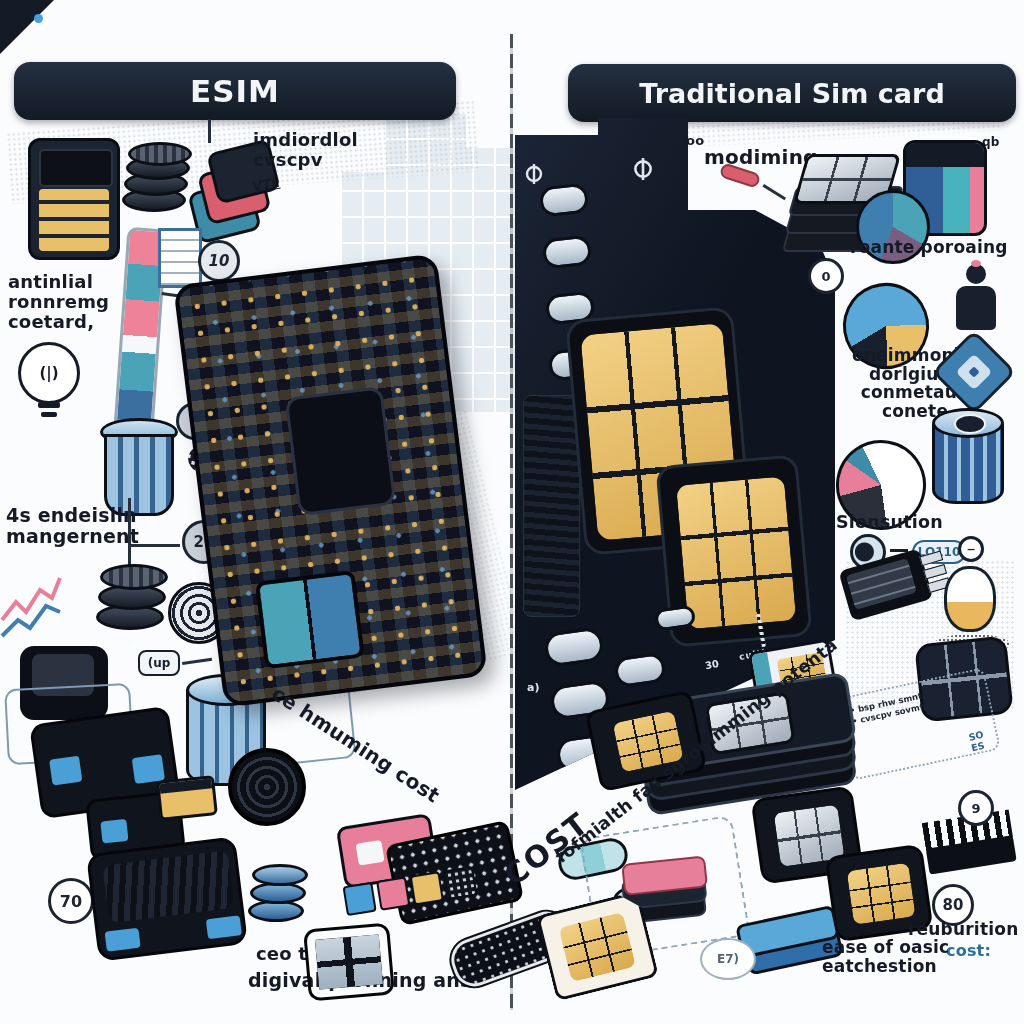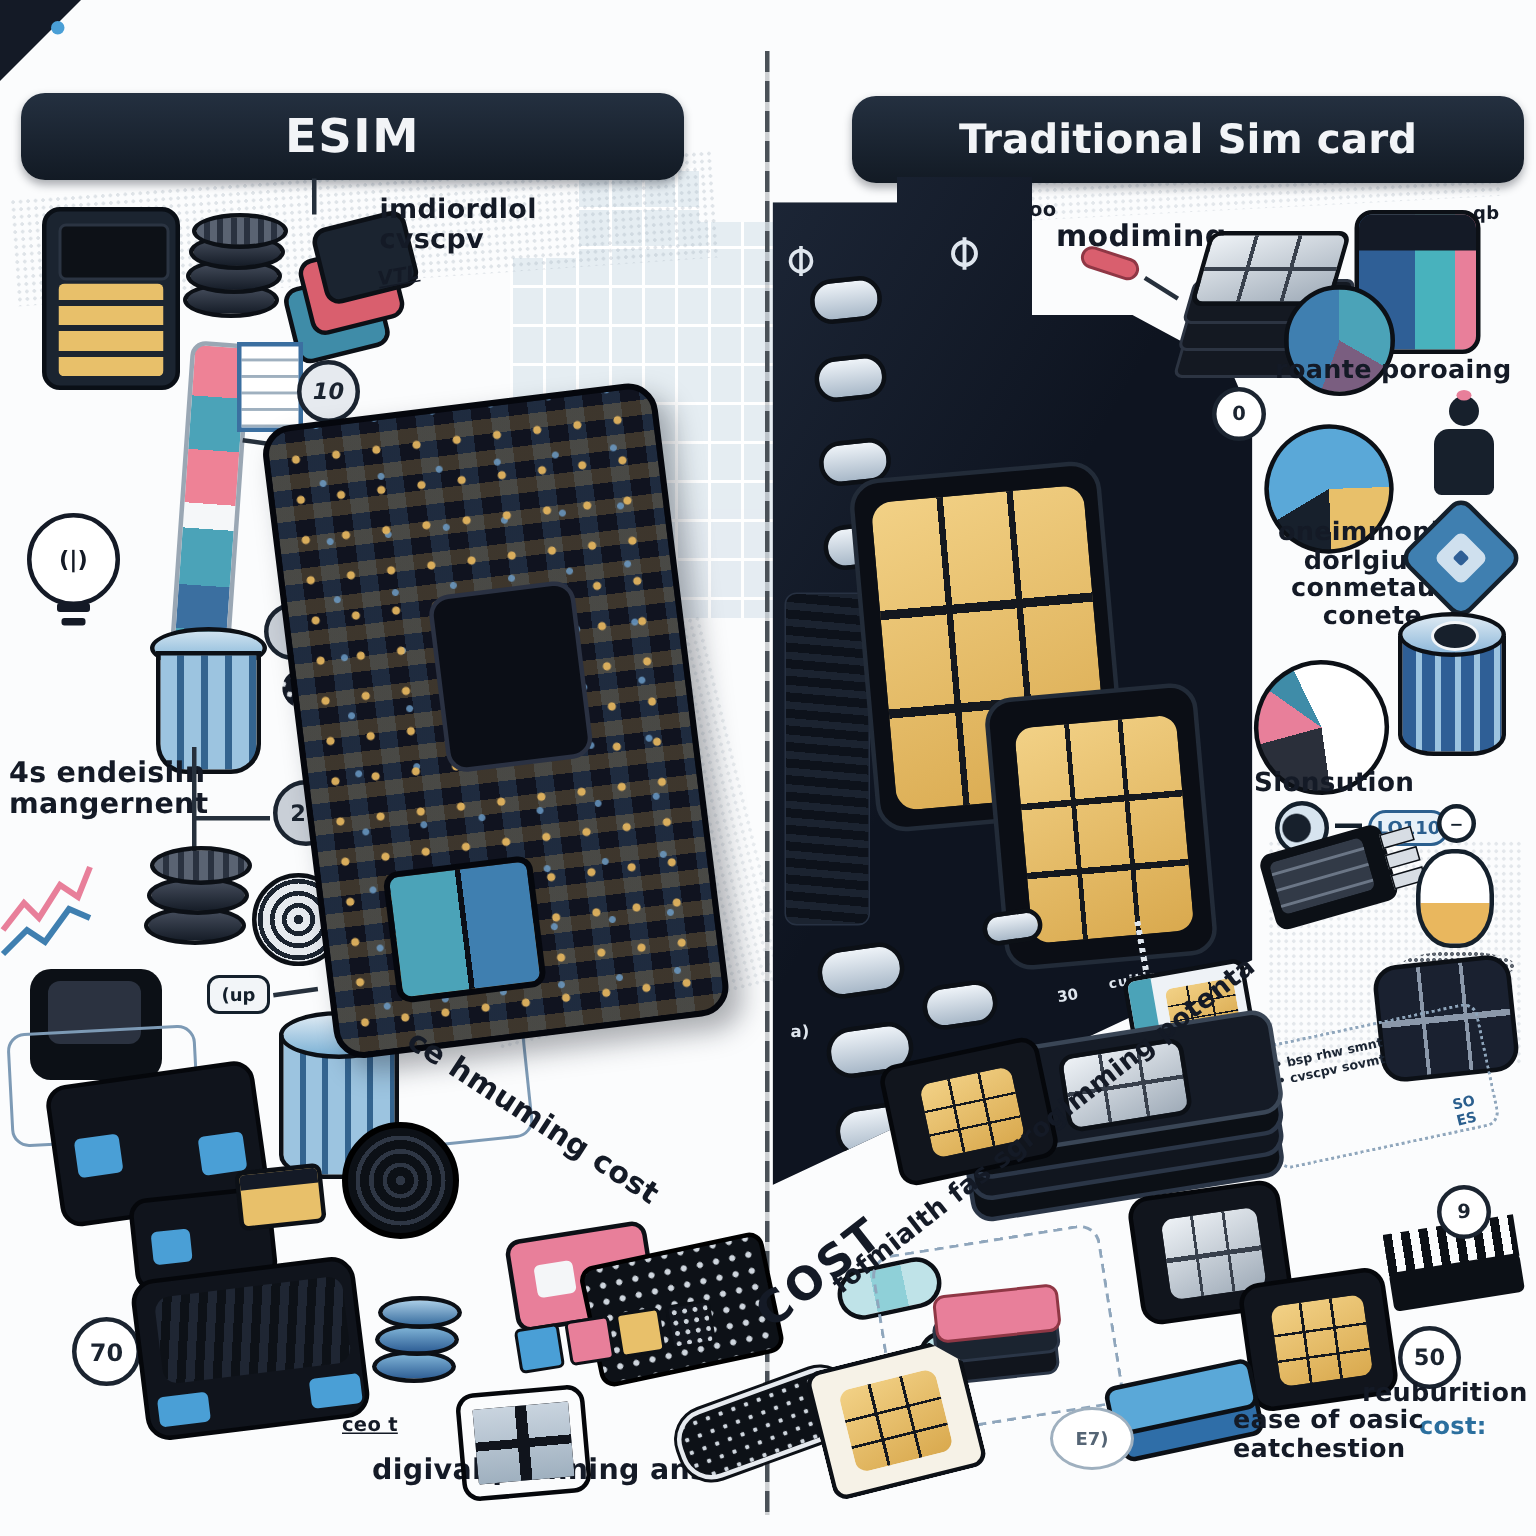--- a/index.html
+++ b/index.html
@@ -86,20 +86,25 @@
   <div class="abs" style="left:158px;top:228px;width:44px;height:60px;background:#fff;border:3px solid #3b6fa0;box-sizing:border-box;
        background-image:linear-gradient(#9fb0bf 2px,transparent 2px);background-size:100% 11px;background-position:0 8px;"></div>
   <div class="abs badge" style="left:198px;top:240px;width:42px;height:42px;font-size:15px;font-style:italic;">
     <span>10</span>
   </div>
   <div class="abs badge" style="left:190px;top:288px;width:40px;height:40px;font-size:13px;">
     <span>2.5</span>
   </div>
   <div class="abs hline" style="left:162px;top:292px;width:30px;transform:rotate(8deg);"></div>
 
+  <div class="abs lbl" style="left:8px;top:272px;font-size:18px;">
+    <div>antinlial</div>
+    <div>ronnremg</div>
+    <div>coetard,</div>
+  </div>
 
   <div class="abs" style="left:18px;top:342px;width:62px;height:84px;">
     <div class="abs" style="left:0;top:0;width:56px;height:56px;border:3px solid #141a26;border-radius:50%;background:#fff;display:flex;align-items:center;justify-content:center;font-weight:bold;color:#141a26;font-size:15px;">(|)</div>
     <div class="abs" style="left:20px;top:60px;width:22px;height:6px;background:#141a26;border-radius:2px;"></div>
     <div class="abs" style="left:23px;top:70px;width:16px;height:5px;background:#141a26;border-radius:2px;"></div>
   </div>
 
   <div class="abs" style="left:100px;top:418px;width:80px;height:104px;">
     <div class="abs" style="left:0;top:0;width:78px;height:28px;border-radius:50%;border:3px solid #0c1016;background:linear-gradient(#cfe2f0,#7fb3d6);box-sizing:border-box;"></div>
     <div class="abs" style="left:4px;top:16px;width:70px;height:82px;border:3px solid #0c1016;box-sizing:border-box;border-radius:0 0 20px 20px;
@@ -200,21 +205,21 @@
          background:repeating-linear-gradient(100deg,#1f2633 0 6px,#0d1117 6px 12px);"></div>
     <div class="abs" style="left:6px;top:76px;width:34px;height:20px;background:#4a9fd6;border-radius:4px;"></div>
     <div class="abs" style="left:108px;top:76px;width:34px;height:20px;background:#4a9fd6;border-radius:4px;"></div>
   </div>
 
   <div class="abs" style="left:248px;top:850px;width:62px;height:78px;">
     <div class="coin abs" style="left:0;top:50px;width:56px;height:22px;background:linear-gradient(#7fb3d6,#2f5f96);"></div>
     <div class="coin abs" style="left:2px;top:32px;width:56px;height:22px;background:linear-gradient(#7fb3d6,#2f5f96);"></div>
     <div class="coin abs" style="left:4px;top:14px;width:56px;height:22px;background:linear-gradient(#a9cde6,#3b6fa0);"></div>
   </div>
-  <div class="abs lbl" style="left:228px;top:944px;font-size:13px;text-decoration:underline;">ceo t</div>
+  <div class="abs lbl" style="left:256px;top:944px;font-size:18px;">ceo t</div>
   <div class="abs lbl" style="left:248px;top:970px;font-size:19px;">digival pronning anst</div>
 
   <div class="abs" style="left:306px;top:926px;width:86px;height:72px;transform:rotate(-5deg);background:#10141c;border-radius:12px;border:3px solid #05070b;box-sizing:border-box;
        background-image:linear-gradient(90deg,transparent 0 44%,#10141c 44% 56%,transparent 56%),linear-gradient(0deg,transparent 0 44%,#10141c 44% 56%,transparent 56%),linear-gradient(#c9d4df,#9fb0bf);
        background-origin:content-box;padding:8px;background-clip:content-box;"></div>
 
   <div class="abs" style="left:340px;top:820px;width:95px;height:62px;transform:rotate(-9deg);background:#e87f9a;border-radius:10px;border:3px solid #0c1016;box-sizing:border-box;">
     <div class="abs" style="left:14px;top:16px;width:26px;height:22px;background:#f4f6f8;border-radius:4px;"></div>
   </div>
   <div class="abs" style="left:392px;top:832px;width:125px;height:82px;transform:rotate(-12deg);background:#0d1117;border-radius:10px;
@@ -403,21 +408,21 @@
   </div>
   <div class="abs" style="left:545px;top:902px;width:105px;height:88px;transform:rotate(-14deg);background:#f6f2e7;border:3px solid #0c1016;border-radius:10px;box-sizing:border-box;
        clip-path:polygon(0 0,82% 0,100% 20%,100% 100%,0 100%);">
     <div class="abs goldgrid" style="left:16px;top:14px;width:66px;height:56px;border-radius:8px;"></div>
   </div>
 
   <div class="abs lbl" style="left:552px;top:852px;font-size:17.5px;transform:rotate(-38deg);transform-origin:0 0;">fofmialth fas sgrogimming potenta</div>
   <div class="abs lbl" style="left:498px;top:866px;font-size:30px;letter-spacing:2px;transform:rotate(-38deg);transform-origin:0 0;">COST</div>
 
   <div class="abs badge" style="left:932px;top:884px;width:42px;height:42px;font-size:15px;background:#fff;">
-    <span>50</span>
+    <span>80</span>
   </div>
   <div class="abs lbl" style="left:908px;top:920px;font-size:17px;">reuburition</div>
   <div class="abs lbl" style="left:946px;top:942px;font-size:16px;color:#2b6f9e;">cost:</div>
   <div class="abs lbl" style="left:822px;top:938px;font-size:17px;">
     <div>ease of oasic</div>
     <div style="padding-left:0px;">eatchestion</div>
   </div>
   <div class="abs" style="left:700px;top:938px;width:56px;height:42px;background:#fff;border:2.5px solid #9fb0bf;border-radius:50%;
        display:flex;align-items:center;justify-content:center;font-weight:bold;font-size:12px;color:#556575;box-sizing:border-box;">
     <span>E7)</span>

